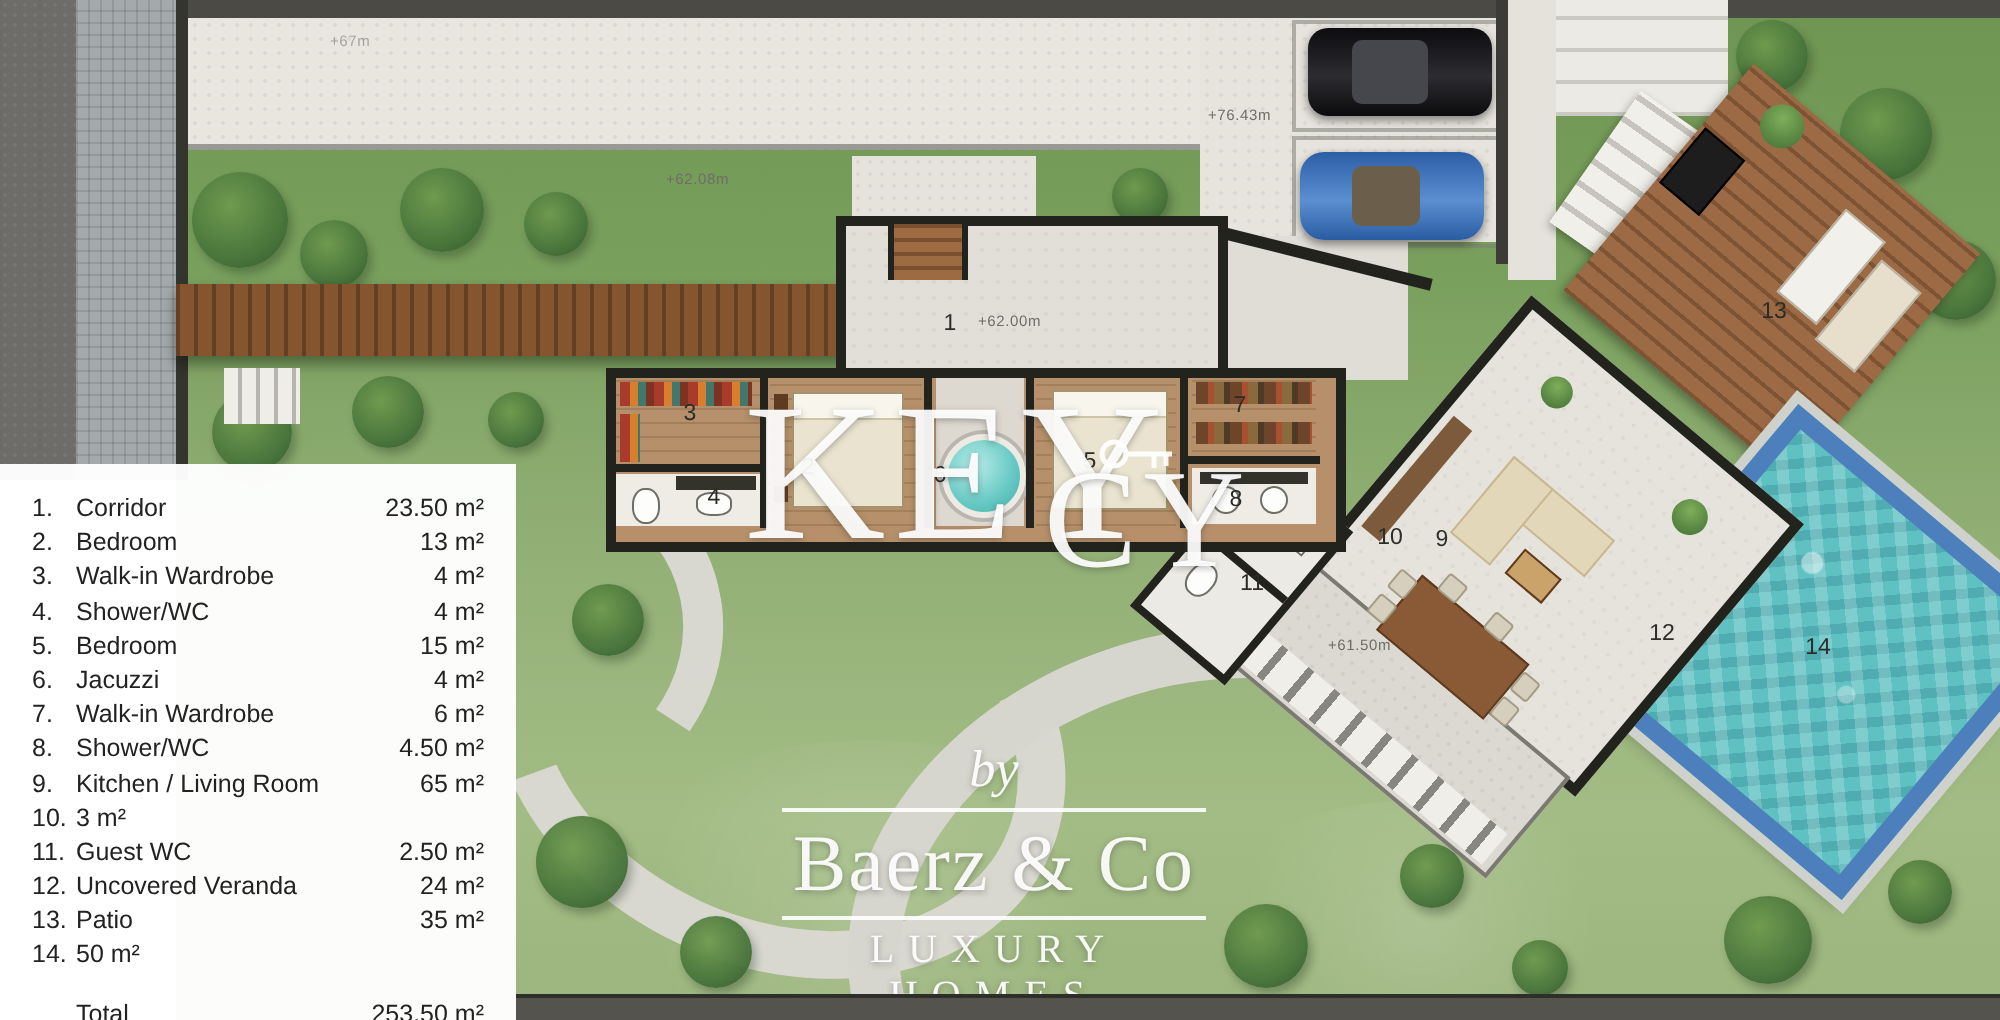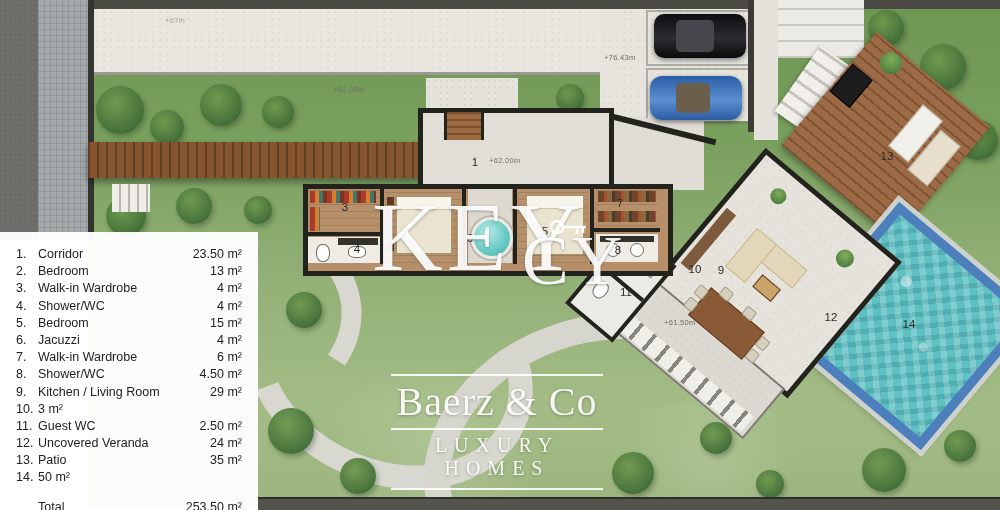--- a/index.html
+++ b/index.html
@@ -299,20 +299,21 @@
   <div class="abs wm wm-cy">CY</div>
   <svg class="abs keyicon" width="42" height="28" viewBox="0 0 42 28">
     <g stroke="rgba(255,255,255,.9)" stroke-width="2.5" fill="none">
       <circle cx="9" cy="13" r="6"></circle>
       <line x1="15" y1="13" x2="38" y2="13"></line>
       <line x1="29" y1="13" x2="29" y2="20"></line>
       <line x1="35" y1="13" x2="35" y2="19"></line>
     </g>
   </svg>
   <div class="abs wm brand">
+    <div class="by">by</div>
     <div class="hline"></div>
     <div class="name">Baerz &amp; Co</div>
     <div class="hline"></div>
     <div class="tagline">LUXURY HOMES</div>
     <div class="hline" style="margin-top:8px;"></div>
   </div>
 
   <div class="abs bottom-road"></div>
 
   <div class="abs legend">
@@ -353,21 +354,21 @@
           <span class="area">6 m²</span>
         </div>
         <div class="lrow">
           <span class="num">8.</span>
           <span class="lab">Shower/WC</span>
           <span class="area">4.50 m²</span>
         </div>
         <div class="lrow">
           <span class="num">9.</span>
           <span class="lab">Kitchen / Living Room</span>
-          <span class="area">29 m²</span>
+          <span class="area">65 m²</span>
         </div>
         <div class="lrow">
           <span class="num">10.</span>
           <span class="area">3 m²</span>
         </div>
         <div class="lrow">
           <span class="num">11.</span>
           <span class="lab">Guest WC</span>
           <span class="area">2.50 m²</span>
         </div>

